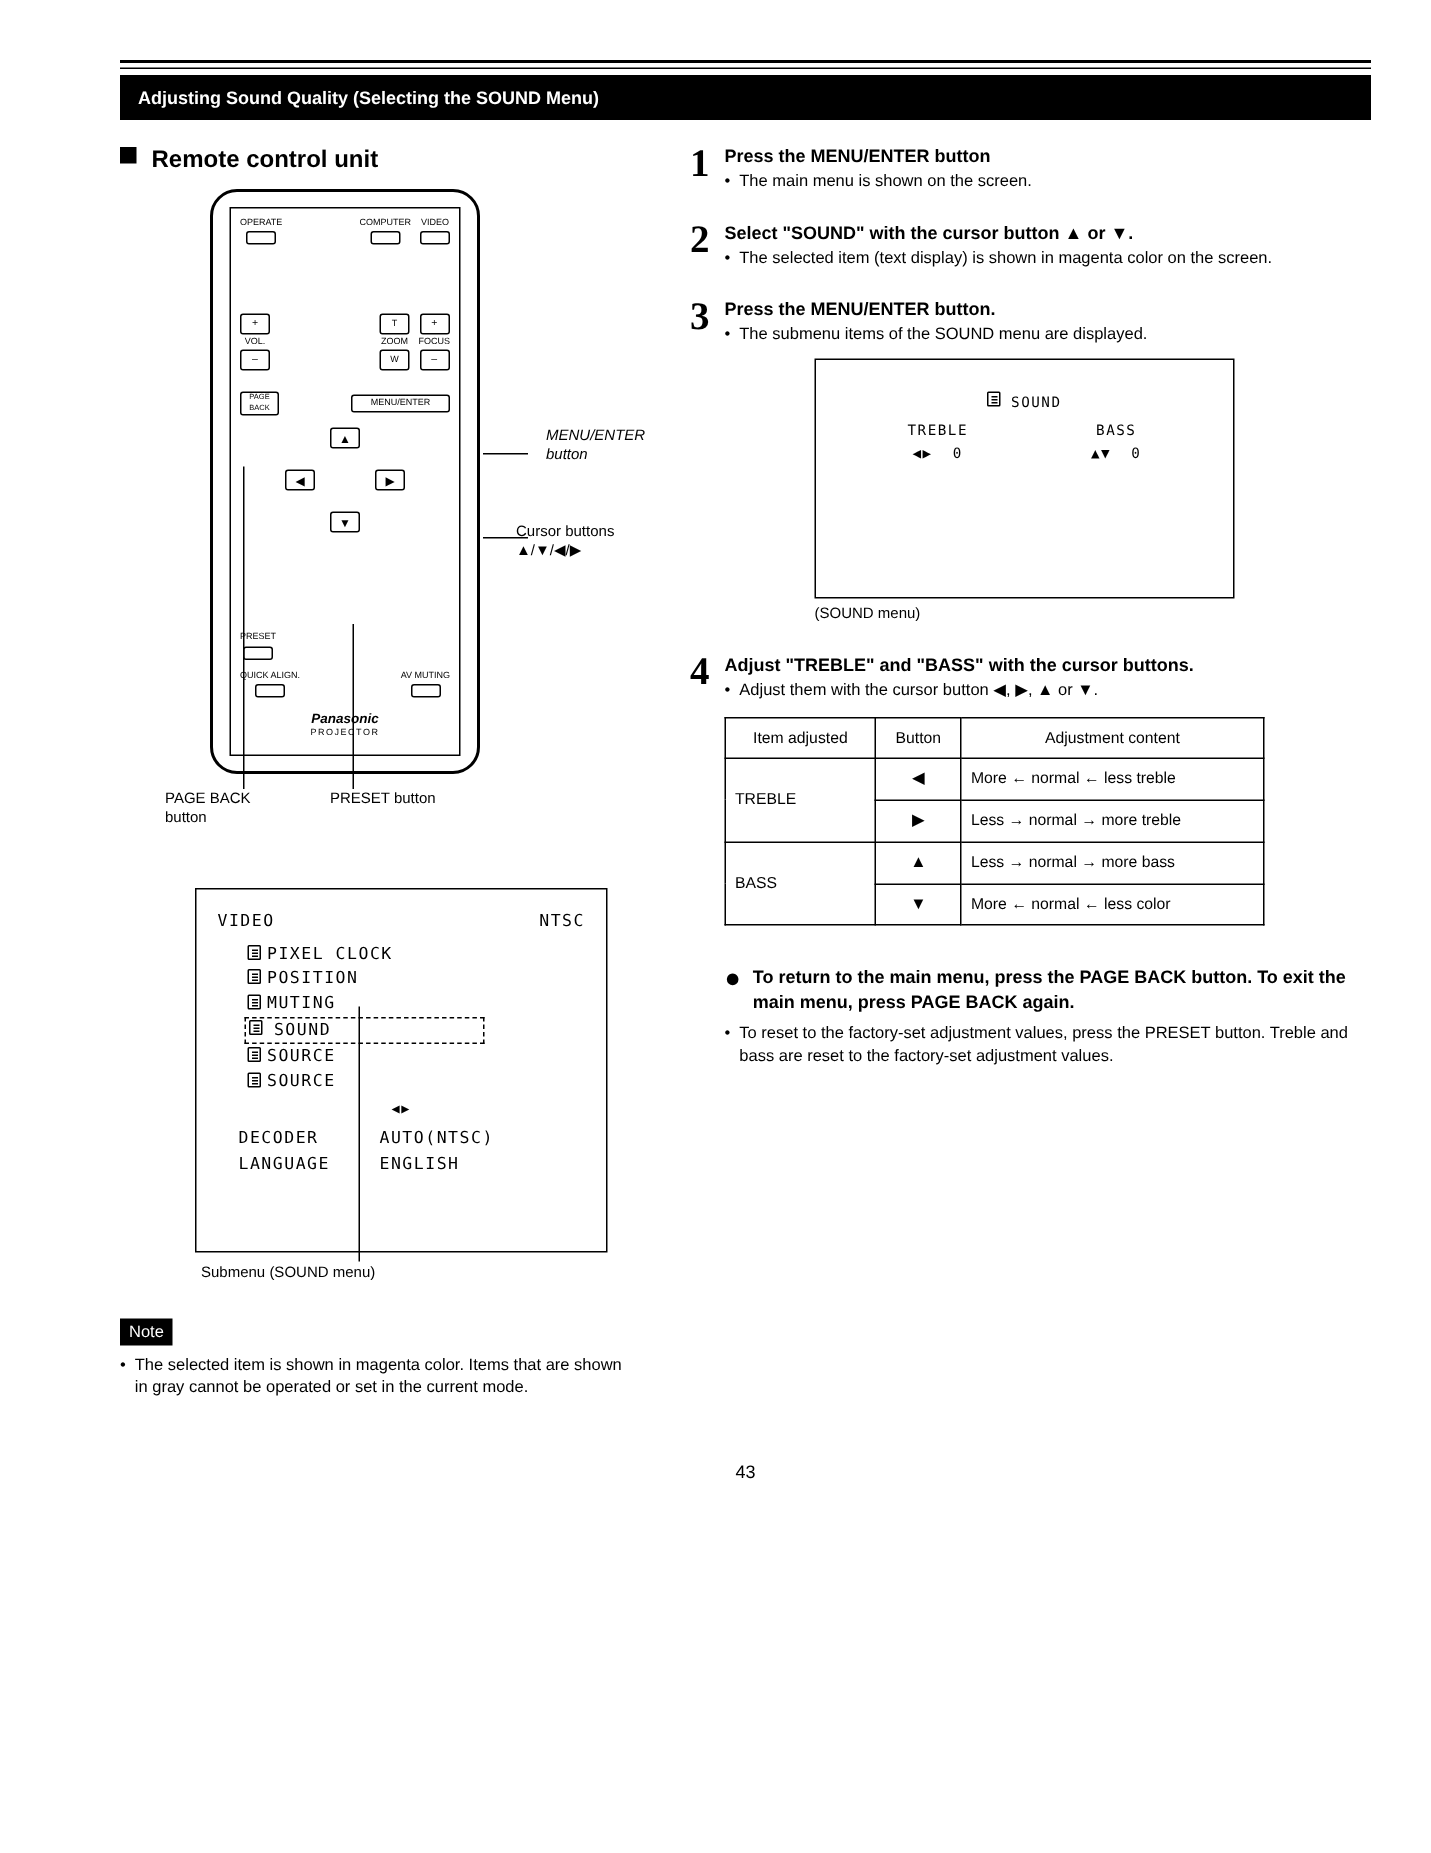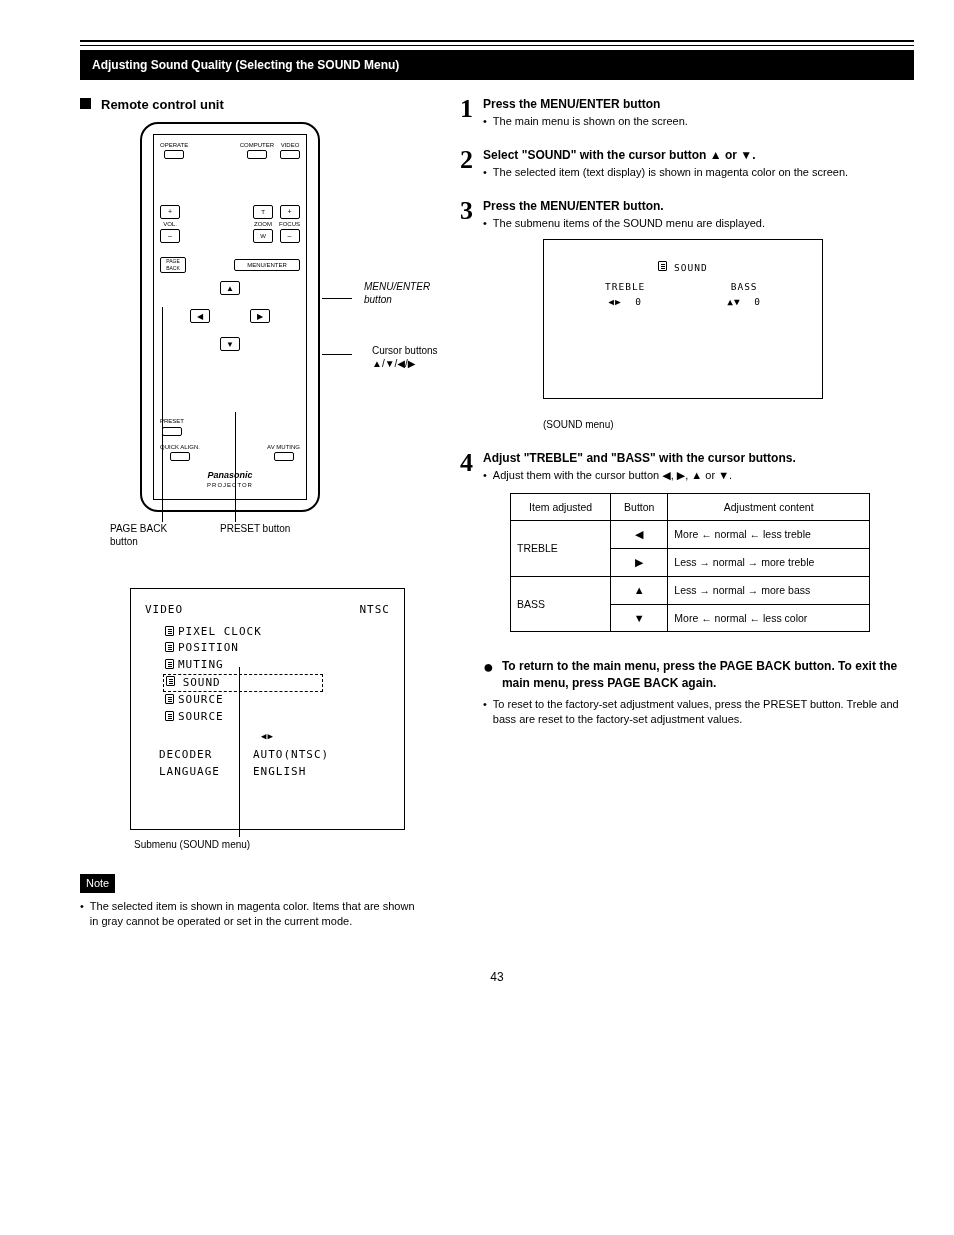--- a/index.html
+++ b/index.html
@@ -20,21 +20,21 @@
     font-size: 12px;
     font-weight: bold;
     margin-bottom: 16px;
   }
   .two-col { display: flex; gap: 40px; }
   .left { width: 340px; position: relative;}
   .right { flex: 1; }
 
   .bullet-row { display:flex; gap:10px; align-items:flex-start; margin-bottom:6px;}
   .sq { width:11px; height:11px; background:#000; margin-top:2px; flex-shrink:0;}
-  .bullet-label { font-size:13px; font-weight:bold; }
+  .bullet-label { font-size:16px; font-weight:bold; }
 
   
   .remote-wrap { position:relative; height:410px;}
   .remote {
     width:180px; height:390px; border:2px solid #000; border-radius:18px;
     margin:8px 0 0 60px; position:relative;
     display:flex; flex-direction:column; align-items:center; padding:10px 8px;
   }
   .remote .inner {
     border:1px solid #000; width:154px; flex:1; padding:6px 6px 10px;
@@ -185,21 +185,21 @@
           </div>
         </div>
       </div>
 
       <div class="leader" style="top:176px; left:242px; width:30px;"></div>
       <div class="leader-lbl" style="top:158px; left:284px; width:80px;font-style:italic;">
         <span>MENU/ENTER button</span>
       </div>
 
       <div class="leader" style="top:232px; left:242px; width:30px;"></div>
-      <div class="leader-lbl" style="top:222px; left:292px; width:80px;">
+      <div class="leader-lbl" style="top:222px; left:264px; width:80px;">
         <span>Cursor buttons</span><br>▲/▼/◀/▶
       </div>
 
       <div class="leader-lbl" style="top:400px; left:30px; width:80px;">
         <span>PAGE BACK button</span>
       </div>
       <div style="position:absolute; top:185px; left:82px; width:1px; height:215px; background:#000;"></div>
 
       <div class="leader-lbl" style="top:400px; left:140px; width:80px;">
         <span>PRESET button</span>
@@ -296,34 +296,34 @@
             <div class="sound-col">
               <span>TREBLE</span>
               <span>◀▶&nbsp;&nbsp;<span>0</span></span>
             </div>
             <div class="sound-col">
               <span>BASS</span>
               <span>▲▼&nbsp;&nbsp;<span>0</span></span>
             </div>
           </div>
         </div>
-        <div style="margin-left:60px; margin-top:19px; font-size:10px;">(SOUND menu)</div>
+        <div style="margin-left:60px; margin-top:4px; font-size:10px;">(SOUND menu)</div>
       </div>
     </div>
 
     <div class="step">
       <div class="step-num">4</div>
       <div class="step-body">
         <div class="st-title">Adjust "TREBLE" and "BASS" with the cursor buttons.</div>
         <div class="sub">
             <span>•</span>
             <span>Adjust them with the cursor button ◀, ▶, ▲ or ▼.</span>
           </div>
 
-        <table class="adj" style="margin-top:10px;margin-left:27px;">
+        <table class="adj" style="margin-top:10px;">
           <tbody>
               <tr>
             <th>Item adjusted</th>
             <th>Button</th>
             <th>Adjustment content</th>
           </tr>
           <tr>
             <td rowspan="2">TREBLE</td>
             <td style="text-align:center;" class="arrow">◀</td>
             <td>More ← normal ← less treble</td>

